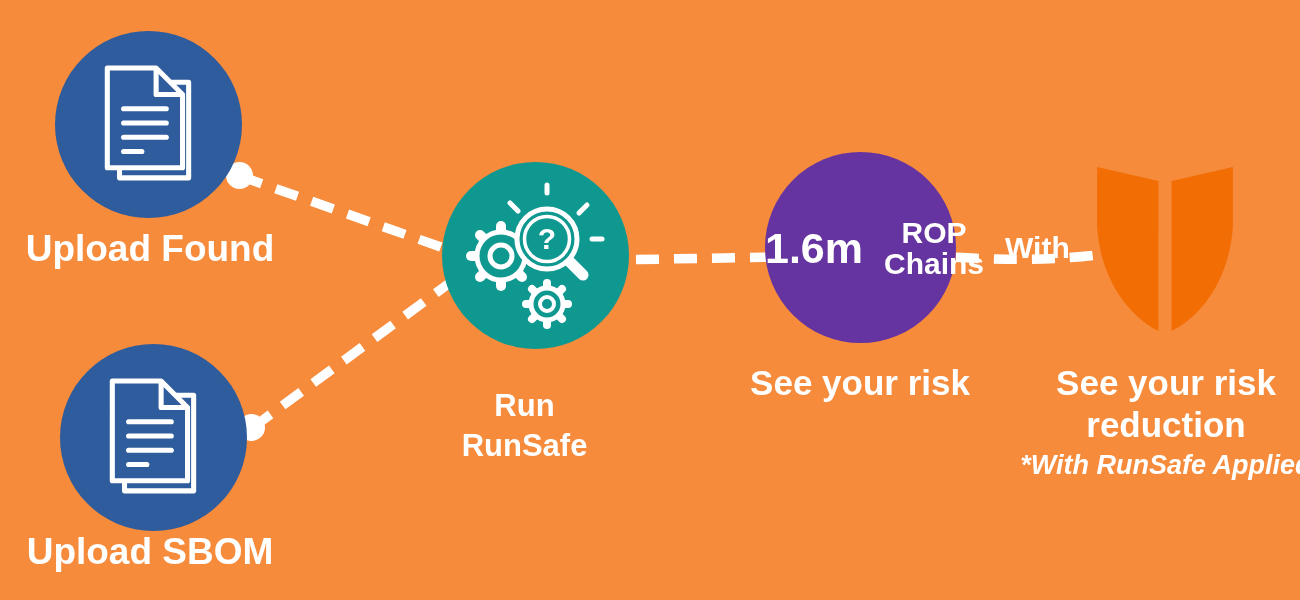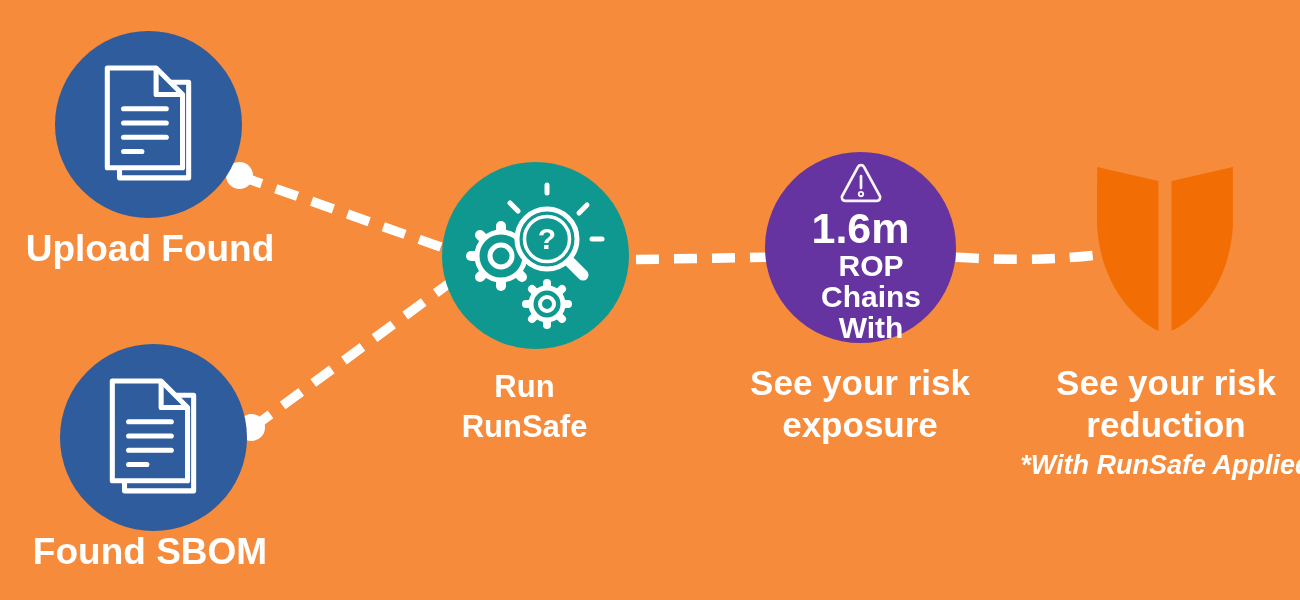--- a/index.html
+++ b/index.html
@@ -11,21 +11,21 @@
   .canvas{
     position:relative; width:1300px; height:600px; overflow:hidden;
     background:var(--bg);
   }
   .connectors{position:absolute; left:0; top:0; z-index:0;}
   .node{position:absolute; border-radius:50%; z-index:1; display:flex;
         align-items:center; justify-content:center;}
   .node-blue{background:var(--blue); width:187px; height:187px;}
   .node-teal{background:var(--teal); width:187px; height:187px;}
   .node-purple{background:var(--purple); width:191px; height:191px;
-        flex-direction:column; justify-content:flex-start;}
+        justify-content:flex-start;}
   .dot{position:absolute; width:27px; height:27px; border-radius:50%;
        background:var(--white); z-index:1;}
   .label{
     position:absolute; z-index:2; color:var(--white); font-weight:bold;
     text-align:center;
   }
   .label-lg{font-size:37px; line-height:44px;}
   .label-md{font-size:35px; line-height:42px;}
   .label-sm{font-size:31px; line-height:40px;}
   .stat-value{color:var(--white); font-weight:bold; font-size:43px; line-height:44px; text-align:center;}
@@ -76,21 +76,21 @@
         <path d="M62 4 V30 H88"></path>
       </g>
       <g stroke="#ffffff" stroke-width="5" stroke-linecap="round">
         <line x1="30" y1="44" x2="72" y2="44"></line>
         <line x1="30" y1="58" x2="72" y2="58"></line>
         <line x1="30" y1="72" x2="72" y2="72"></line>
         <line x1="30" y1="86" x2="48" y2="86"></line>
       </g>
     </svg>
   </div>
-  <div class="label label-lg" style="left:8px; top:530px; width:284px;">Found SBOM</div>
+  <div class="label label-lg" style="left:8px; top:530px; width:284px;">Upload SBOM</div>
 
   <div class="node node-teal" style="left:442px; top:162px;">
     <svg width="150" height="150" viewBox="0 0 150 150">
 
       <g stroke="#ffffff" stroke-width="5" stroke-linecap="round">
         <line x1="86" y1="12" x2="86" y2="4"></line>
         <line x1="57" y1="30" x2="49" y2="22"></line>
         <line x1="118" y1="32" x2="126" y2="24"></line>
         <line x1="131" y1="58" x2="141" y2="58"></line>
       </g>
@@ -126,38 +126,37 @@
           <line x1="76" y1="113" x2="71" y2="108"></line>
             <line x1="96" y1="113" x2="101" y2="108"></line>
           <line x1="76" y1="133" x2="71" y2="138"></line>
             <line x1="96" y1="133" x2="101" y2="138"></line>
         </g>
         <circle cx="86" cy="123" r="16" fill="var(--teal)" stroke="#ffffff" stroke-width="5"></circle>
         <circle cx="86" cy="123" r="7" fill="none" stroke="#ffffff" stroke-width="4"></circle>
       </g>
     </svg>
   </div>
-  <div class="label label-sm" style="left:402px; top:367px; width:245px;">
+  <div class="label label-sm" style="left:402px; top:386px; width:245px;">
     <div>Run</div>
     <div>RunSafe</div>
   </div>
 
   <div class="node node-purple" style="left:765px; top:152px;">
     <svg class="tri-icon" width="58" height="52" viewBox="0 0 60 54">
       <path d="M26.5 8 a4 4 0 0 1 7 0 L52 42 a4 4 0 0 1 -3.5 6 H11.5 a4 4 0 0 1 -3.5 -6 Z" fill="none" stroke="#ffffff" stroke-width="3.2" stroke-linejoin="round" opacity="0.95"></path>
       <line x1="30" y1="19" x2="30" y2="33" stroke="#ffffff" stroke-width="3.2" stroke-linecap="round" opacity="0.95"></line>
       <circle cx="30" cy="40" r="2.6" fill="none" stroke="#ffffff" stroke-width="2.2" opacity="0.95"></circle>
     </svg>
     <div class="stat-value">1.6m</div>
     <div class="stat-line">ROP Chains</div>
     <div class="stat-line">With</div>
   </div>
   <div class="label label-md" style="left:715px; top:362px; width:290px;">
     <div>See your risk</div>
-    <div>exposure</div>
   </div>
 
   <svg class="shield" style="left:1096px; top:166px;" width="138" height="168" viewBox="0 0 137 167">
     <path d="M1 1 L62 15 L62 164 C 30 148 4 110 1 60 Z" fill="var(--shield)"></path>
     <path d="M136 1 L75 15 L75 164 C 107 148 133 110 136 60 Z" fill="var(--shield)"></path>
   </svg>
   <div class="label label-md" style="left:1020px; top:362px; width:292px;">
     <div>See your risk</div>
     <div>reduction</div>
     <div class="footnote">*With RunSafe Applied</div>

